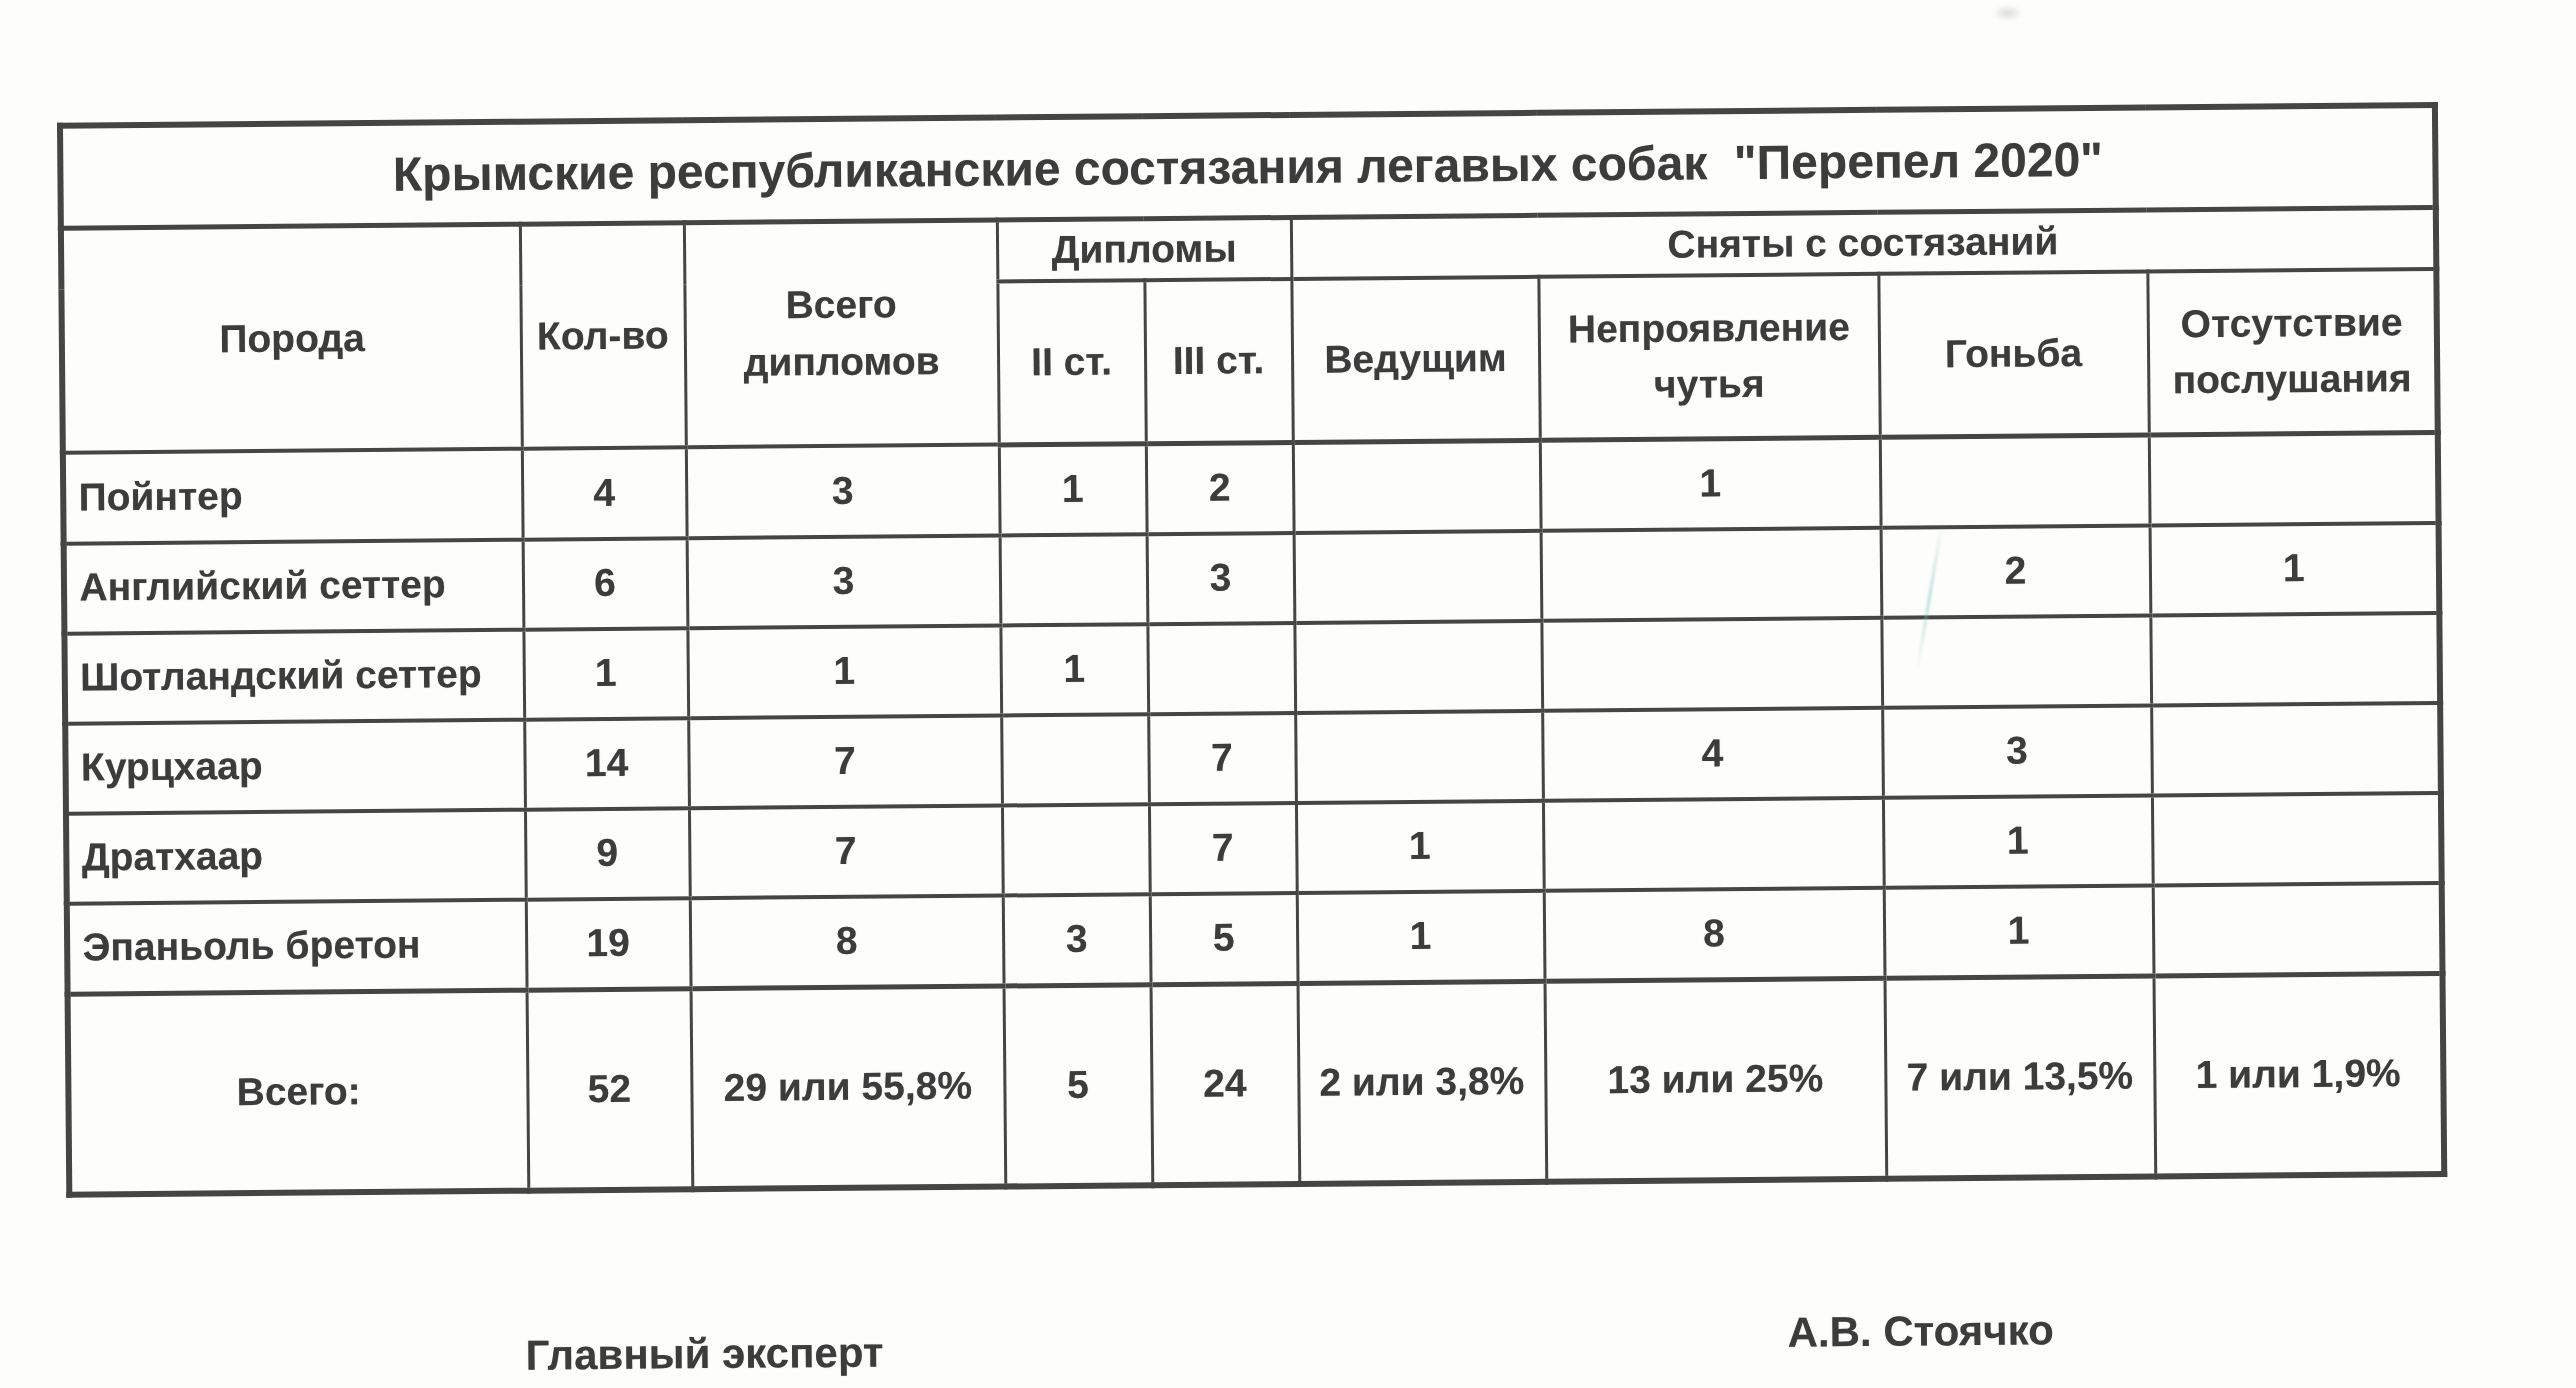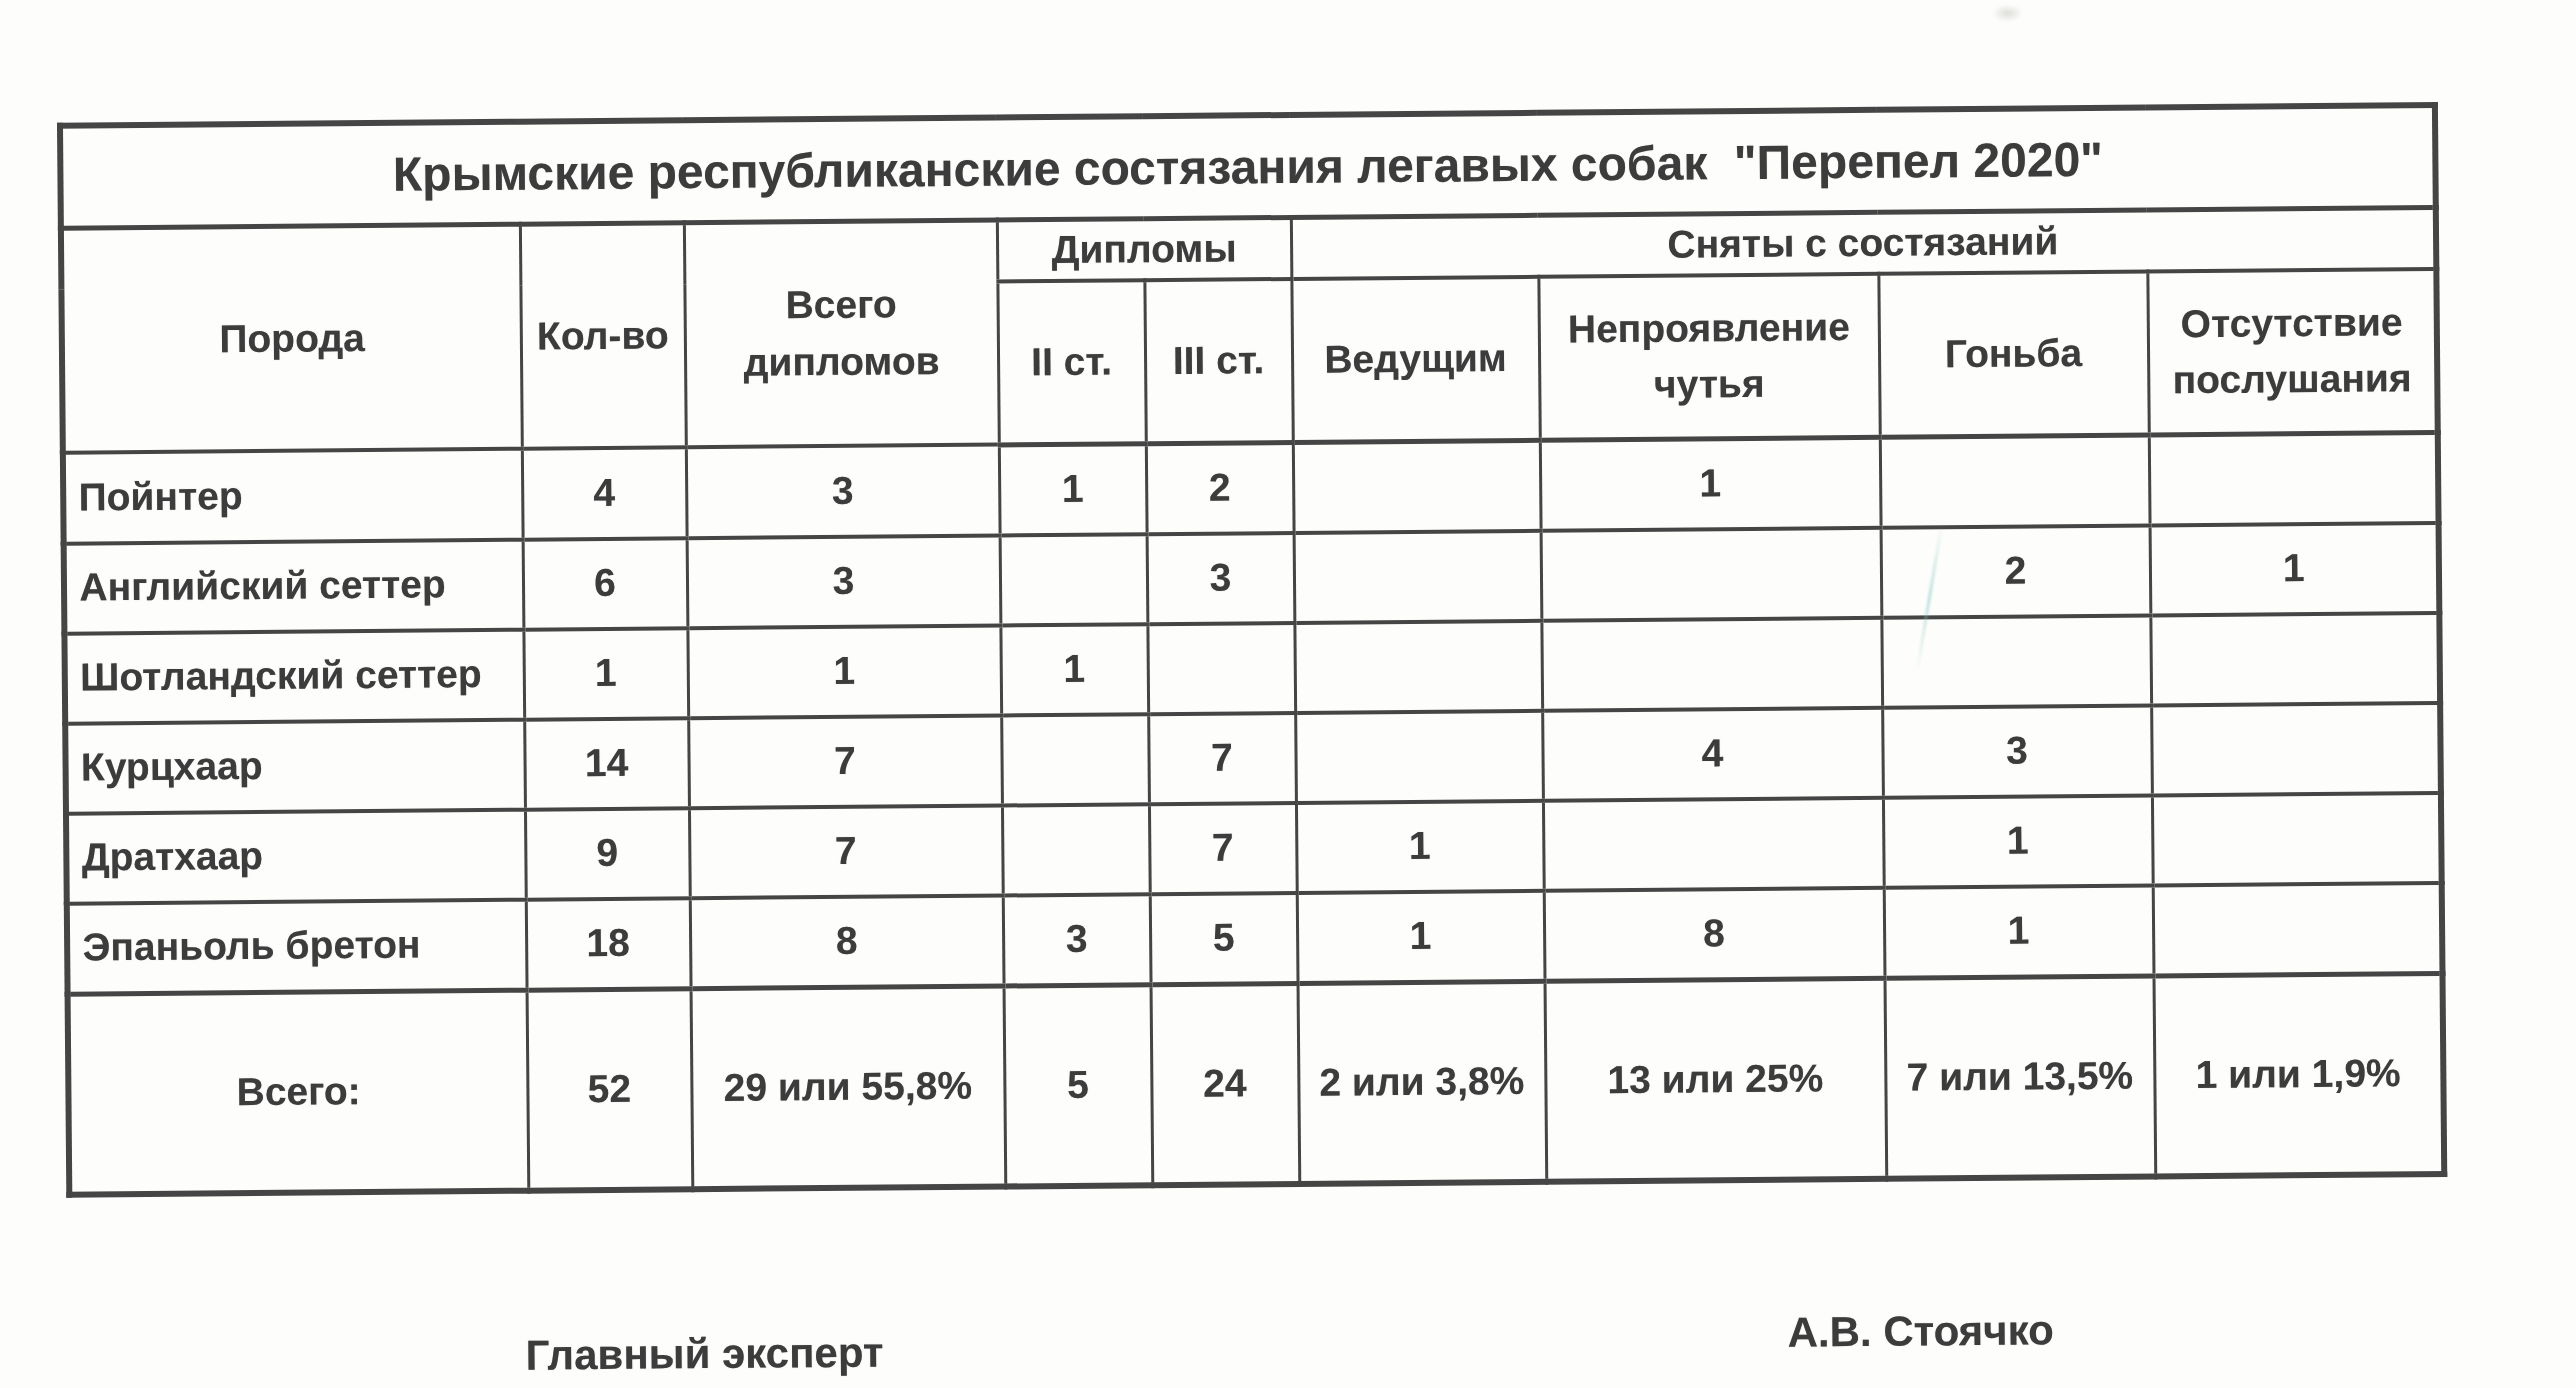--- a/index.html
+++ b/index.html
@@ -187,21 +187,21 @@
         <td></td>
         <td>7</td>
         <td>1</td>
         <td></td>
         <td>1</td>
         <td></td>
       </tr>
 
       <tr class="r-data">
         <td class="c-breed">Эпаньоль бретон</td>
-        <td>18</td>
+        <td>19</td>
         <td>8</td>
         <td>3</td>
         <td>5</td>
         <td>1</td>
         <td>8</td>
         <td>1</td>
         <td></td>
       </tr>
 
       <tr class="r-totals">

